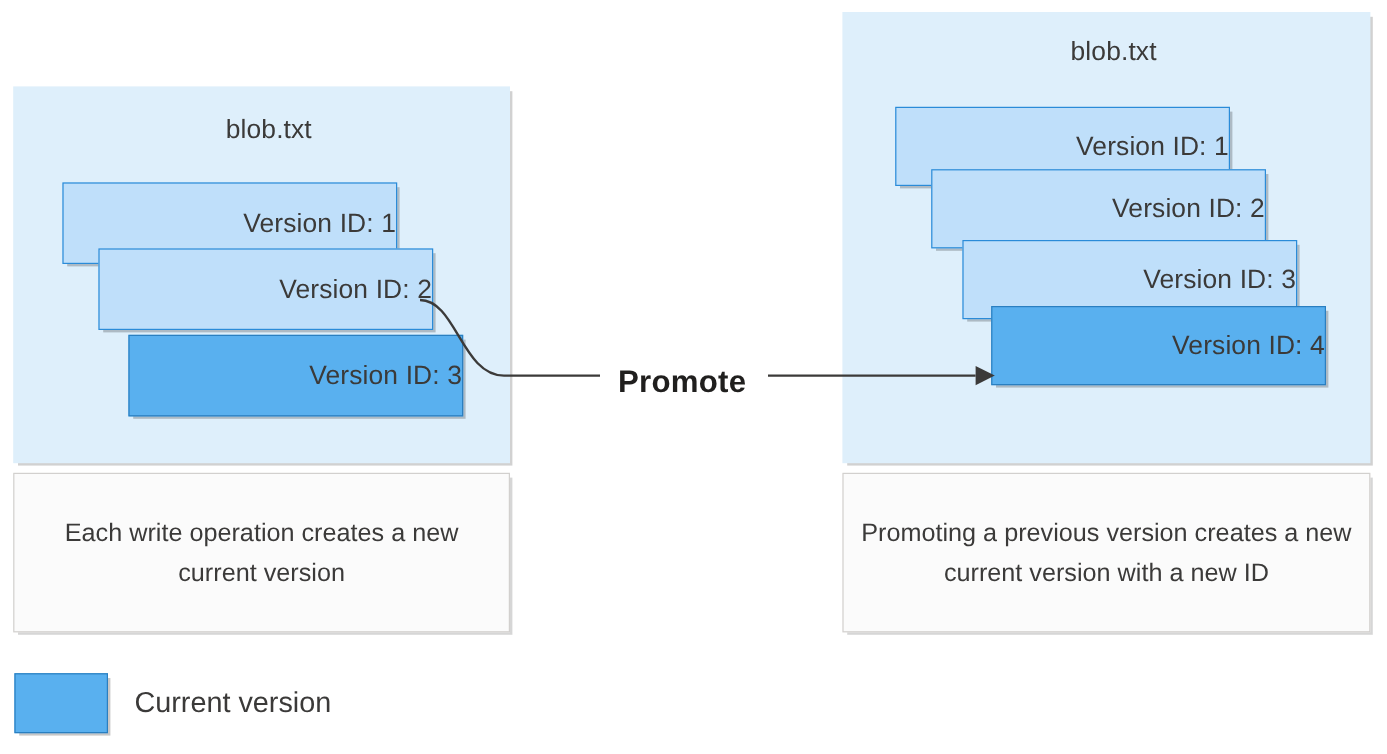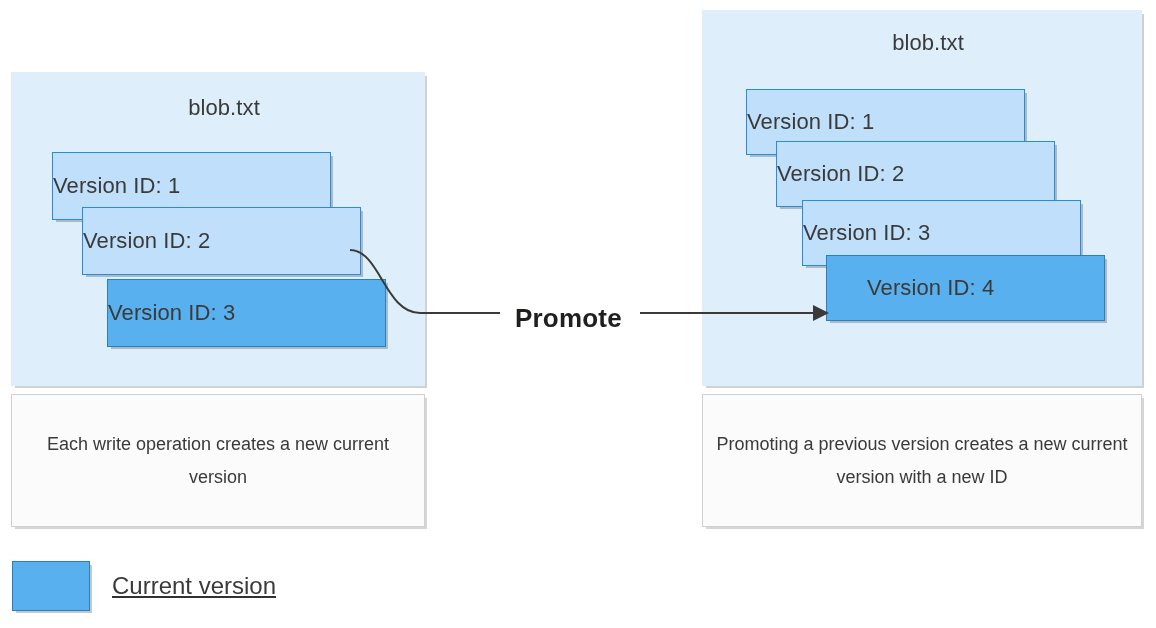--- a/index.html
+++ b/index.html
@@ -43,21 +43,21 @@
   }
   #panel-left  .panel-title { top: 23px; }
   #panel-right .panel-title { top: 20px; }
 
   
   .card {
     position: absolute;
     box-sizing: border-box;
     display: flex;
     align-items: center;
-    justify-content: flex-start;
+    justify-content: flex-end;
     font-size: 22px;
     color: #3b3a39;
     letter-spacing: .1px;
     box-shadow: 3px 3px 0 -1px rgba(0,0,0,0.22);
   }
   .card.prev {
     background: #bfdffa;
     border: 1px solid #2a8bd8;
   }
   .card.current {
@@ -80,21 +80,21 @@
   .caption {
     position: absolute;
     box-sizing: border-box;
     background: #fbfbfb;
     border: 1px solid #d2d0ce;
     box-shadow: 3px 3px 0 -1px rgba(0,0,0,0.16);
     display: flex;
     align-items: center;
     justify-content: center;
     text-align: center;
-    font-size: 18px;
+    font-size: 21px;
     line-height: 33px;
     color: #3b3a39;
     padding: 0 10px;
   }
   #caption-left  { left: 11px;  top: 394px; width: 414px; height: 133px; }
   #caption-right { left: 702px; top: 394px; width: 440px; height: 133px; }
 
   
   #promote-svg {
     position: absolute;
@@ -114,21 +114,20 @@
   }
 
   
   #legend {
     position: absolute;
     left: 12px;
     top: 558px;
     height: 56px;
     display: flex;
     align-items: center;
-    text-decoration: underline;
   }
   .legend-item {
     display: flex;
     align-items: center;
   }
   .legend-swatch {
     width: 78px;
     height: 50px;
     box-sizing: border-box;
     box-shadow: 3px 3px 0 -1px rgba(0,0,0,0.22);

